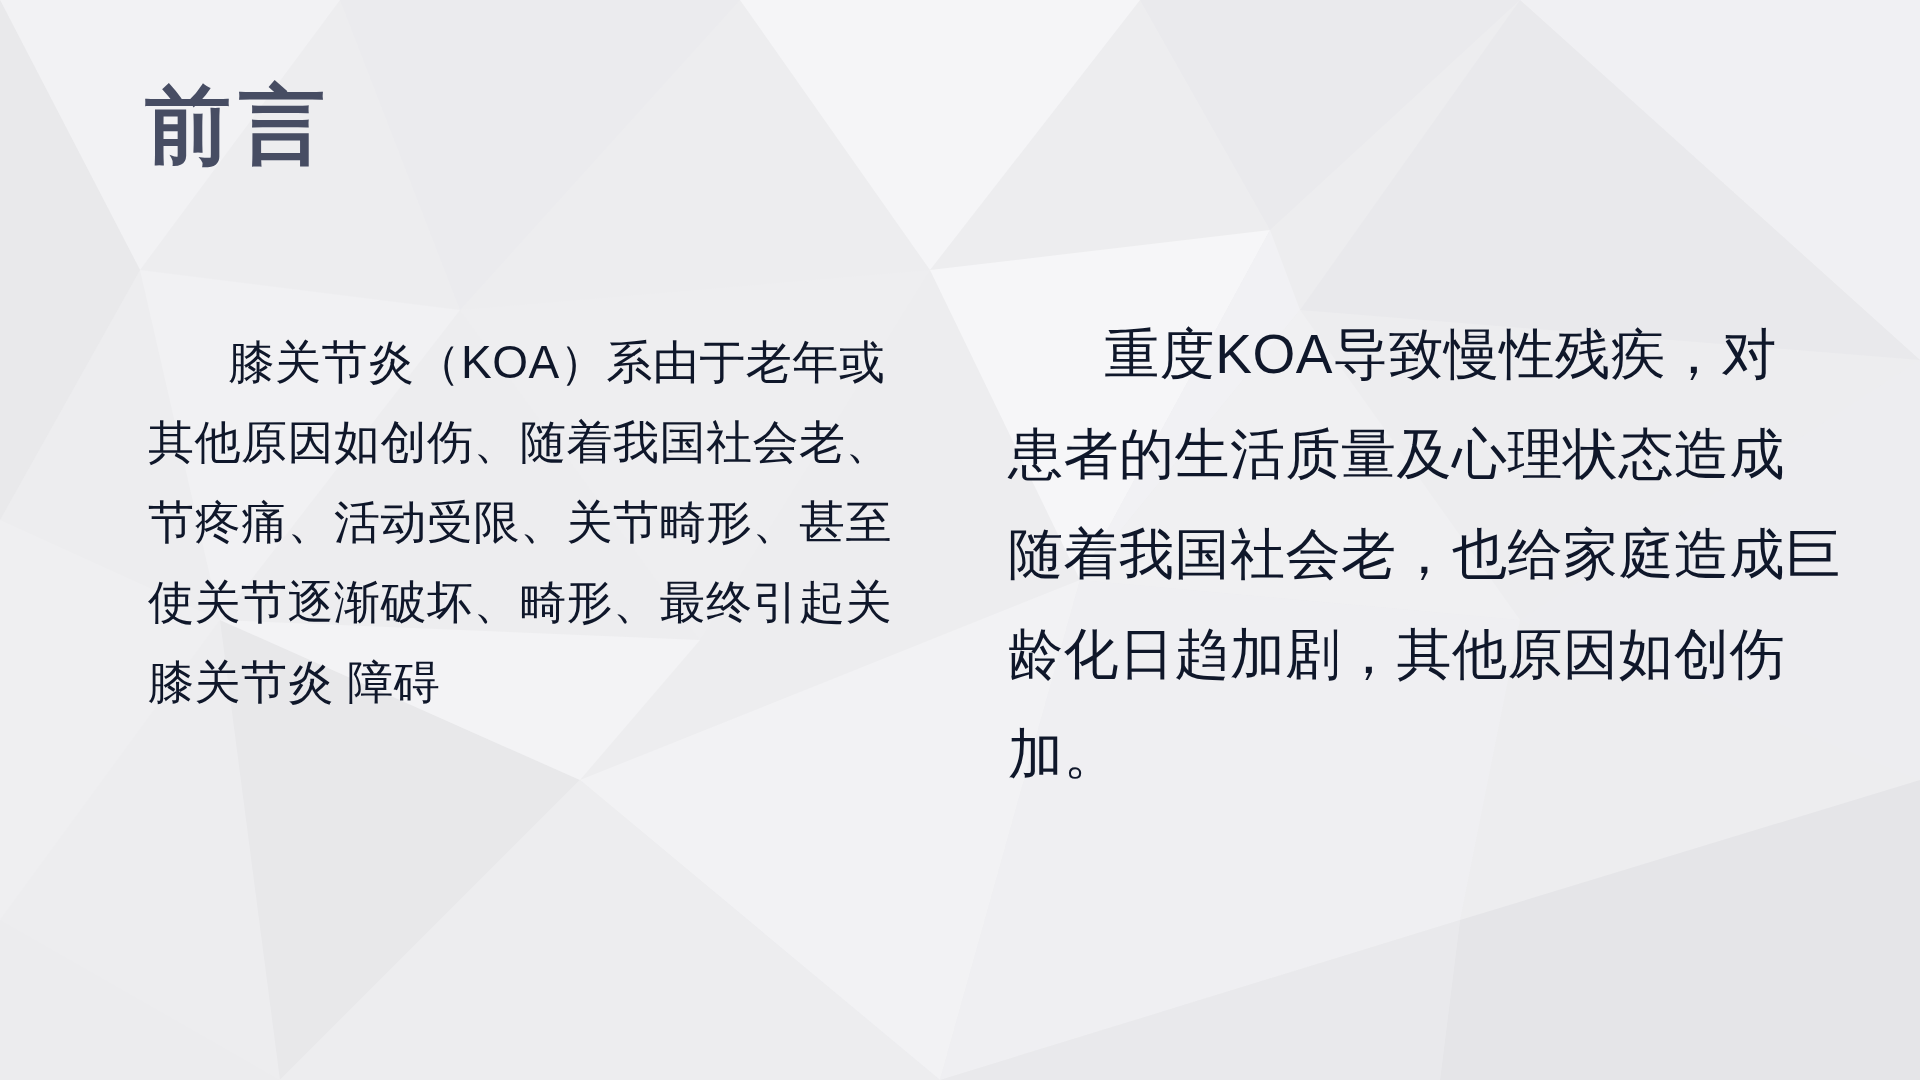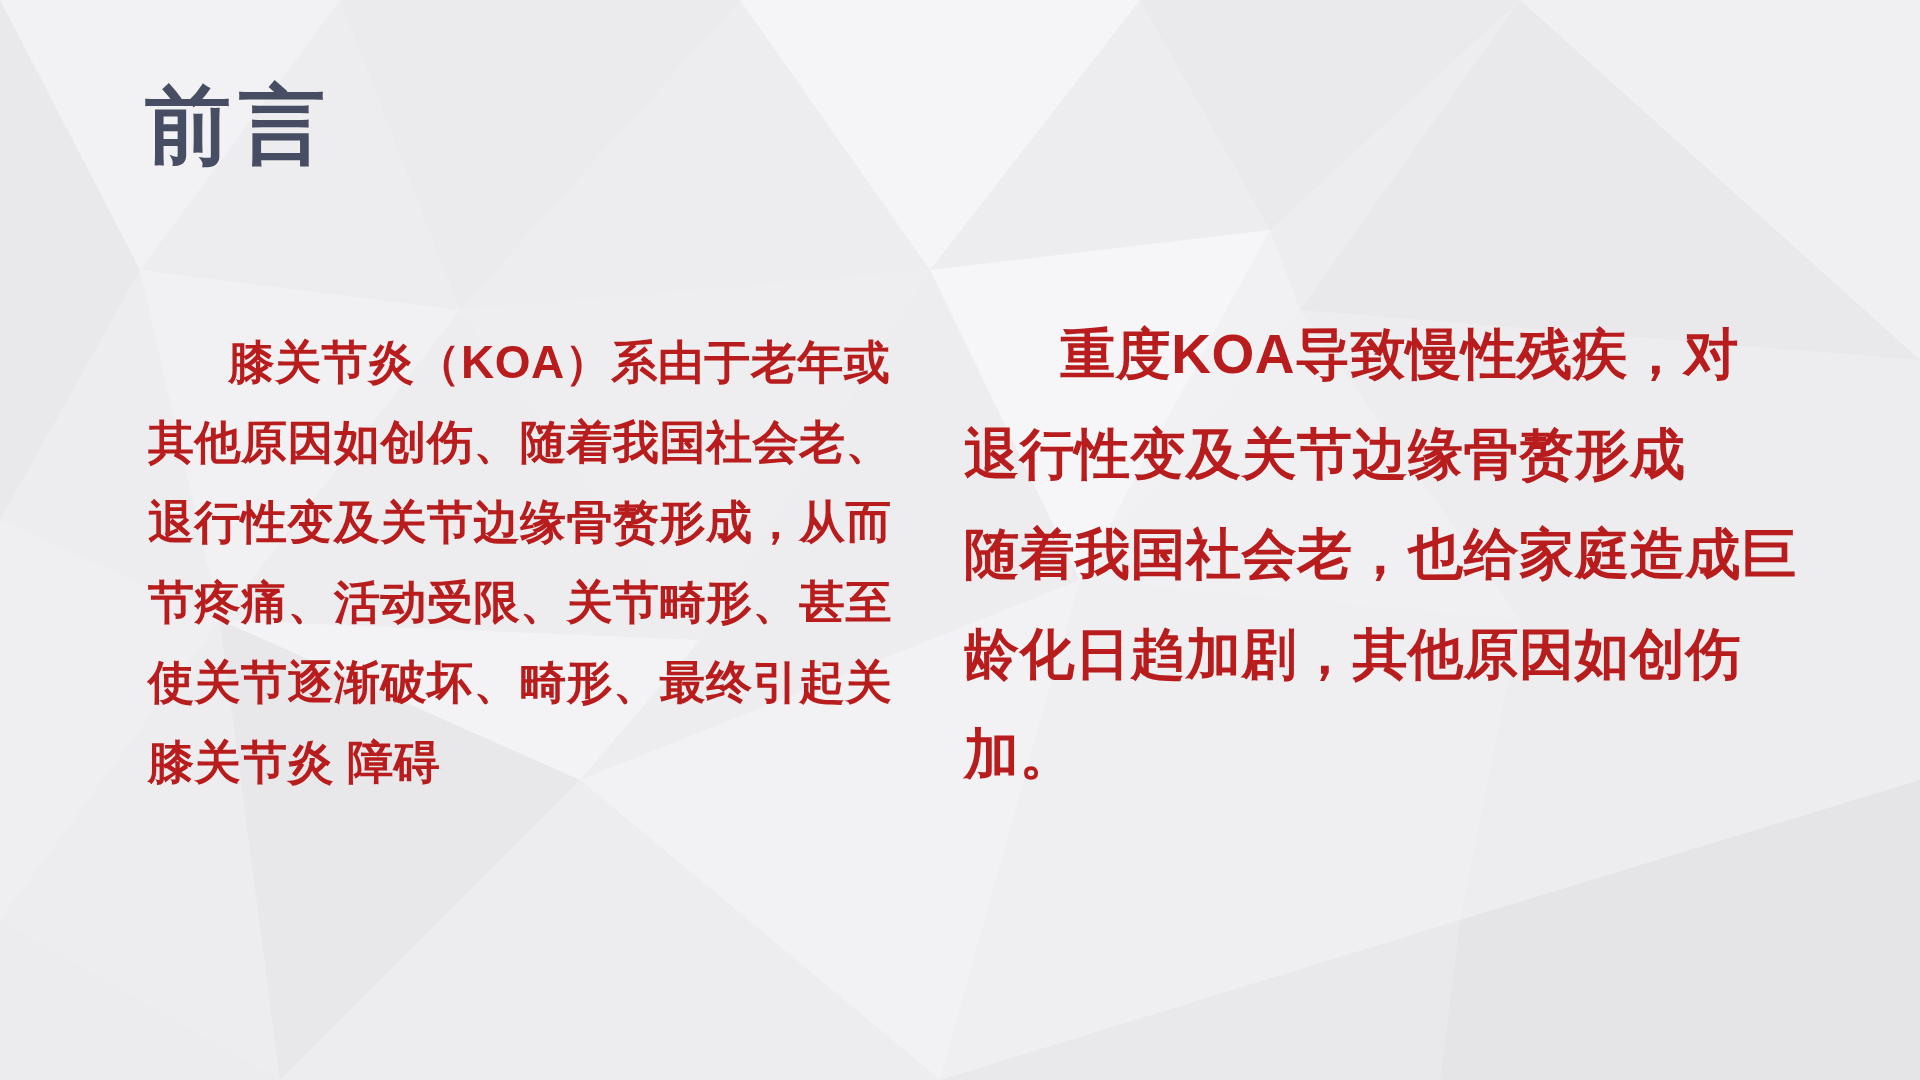--- a/index.html
+++ b/index.html
@@ -33,33 +33,32 @@
     top: 78px;
     font-size: 86px;
     font-weight: 600;
     color: #474d63;
     letter-spacing: 8px;
     line-height: 1.1;
     z-index: 2;
   }
   .text-col {
     position: absolute;
-    color: #b91c1c;
+    color: #0f172a;
     z-index: 2;
-    font-weight: bold;
   }
   .col-left {
     left: 148px;
     top: 322px;
     width: 790px;
     font-size: 46px;
     line-height: 80px;
   }
   .col-right {
-    left: 964px;
+    left: 1008px;
     top: 304px;
     width: 810px;
     font-size: 55px;
     line-height: 100px;
   }
   .text-line {
     white-space: nowrap;
     letter-spacing: 0.5px;
   }
   .text-col .text-line:first-child {
@@ -95,27 +94,26 @@
     <polygon points="940,1080 1460,920 1520,620 1080,580" fill="#efeff2"></polygon>
     <polygon points="940,1080 1460,920 1440,1080" fill="#e9e9ec"></polygon>
     <polygon points="1440,1080 1920,1080 1920,780 1460,920" fill="#e5e5e8"></polygon>
   </svg>
 
   <div class="slide-title">前言</div>
 
   <div class="text-col col-left">
     <div class="text-line">膝关节炎（KOA）系由于老年或</div>
     <div class="text-line">其他原因如创伤、随着我国社会老、</div>
-    <div class="text-line">退行性变及关节边缘骨赘形成，从而</div>
     <div class="text-line">节疼痛、活动受限、关节畸形、甚至</div>
     <div class="text-line">使关节逐渐破坏、畸形、最终引起关</div>
     <div class="text-line">膝关节炎 障碍</div>
   </div>
 
   <div class="text-col col-right">
     <div class="text-line">重度KOA导致慢性残疾，对</div>
-    <div class="text-line">退行性变及关节边缘骨赘形成</div>
+    <div class="text-line">患者的生活质量及心理状态造成</div>
     <div class="text-line">随着我国社会老，也给家庭造成巨</div>
     <div class="text-line">龄化日趋加剧，其他原因如创伤</div>
     <div class="text-line">加。</div>
   </div>
 
 </div>
 
 </body></html>

